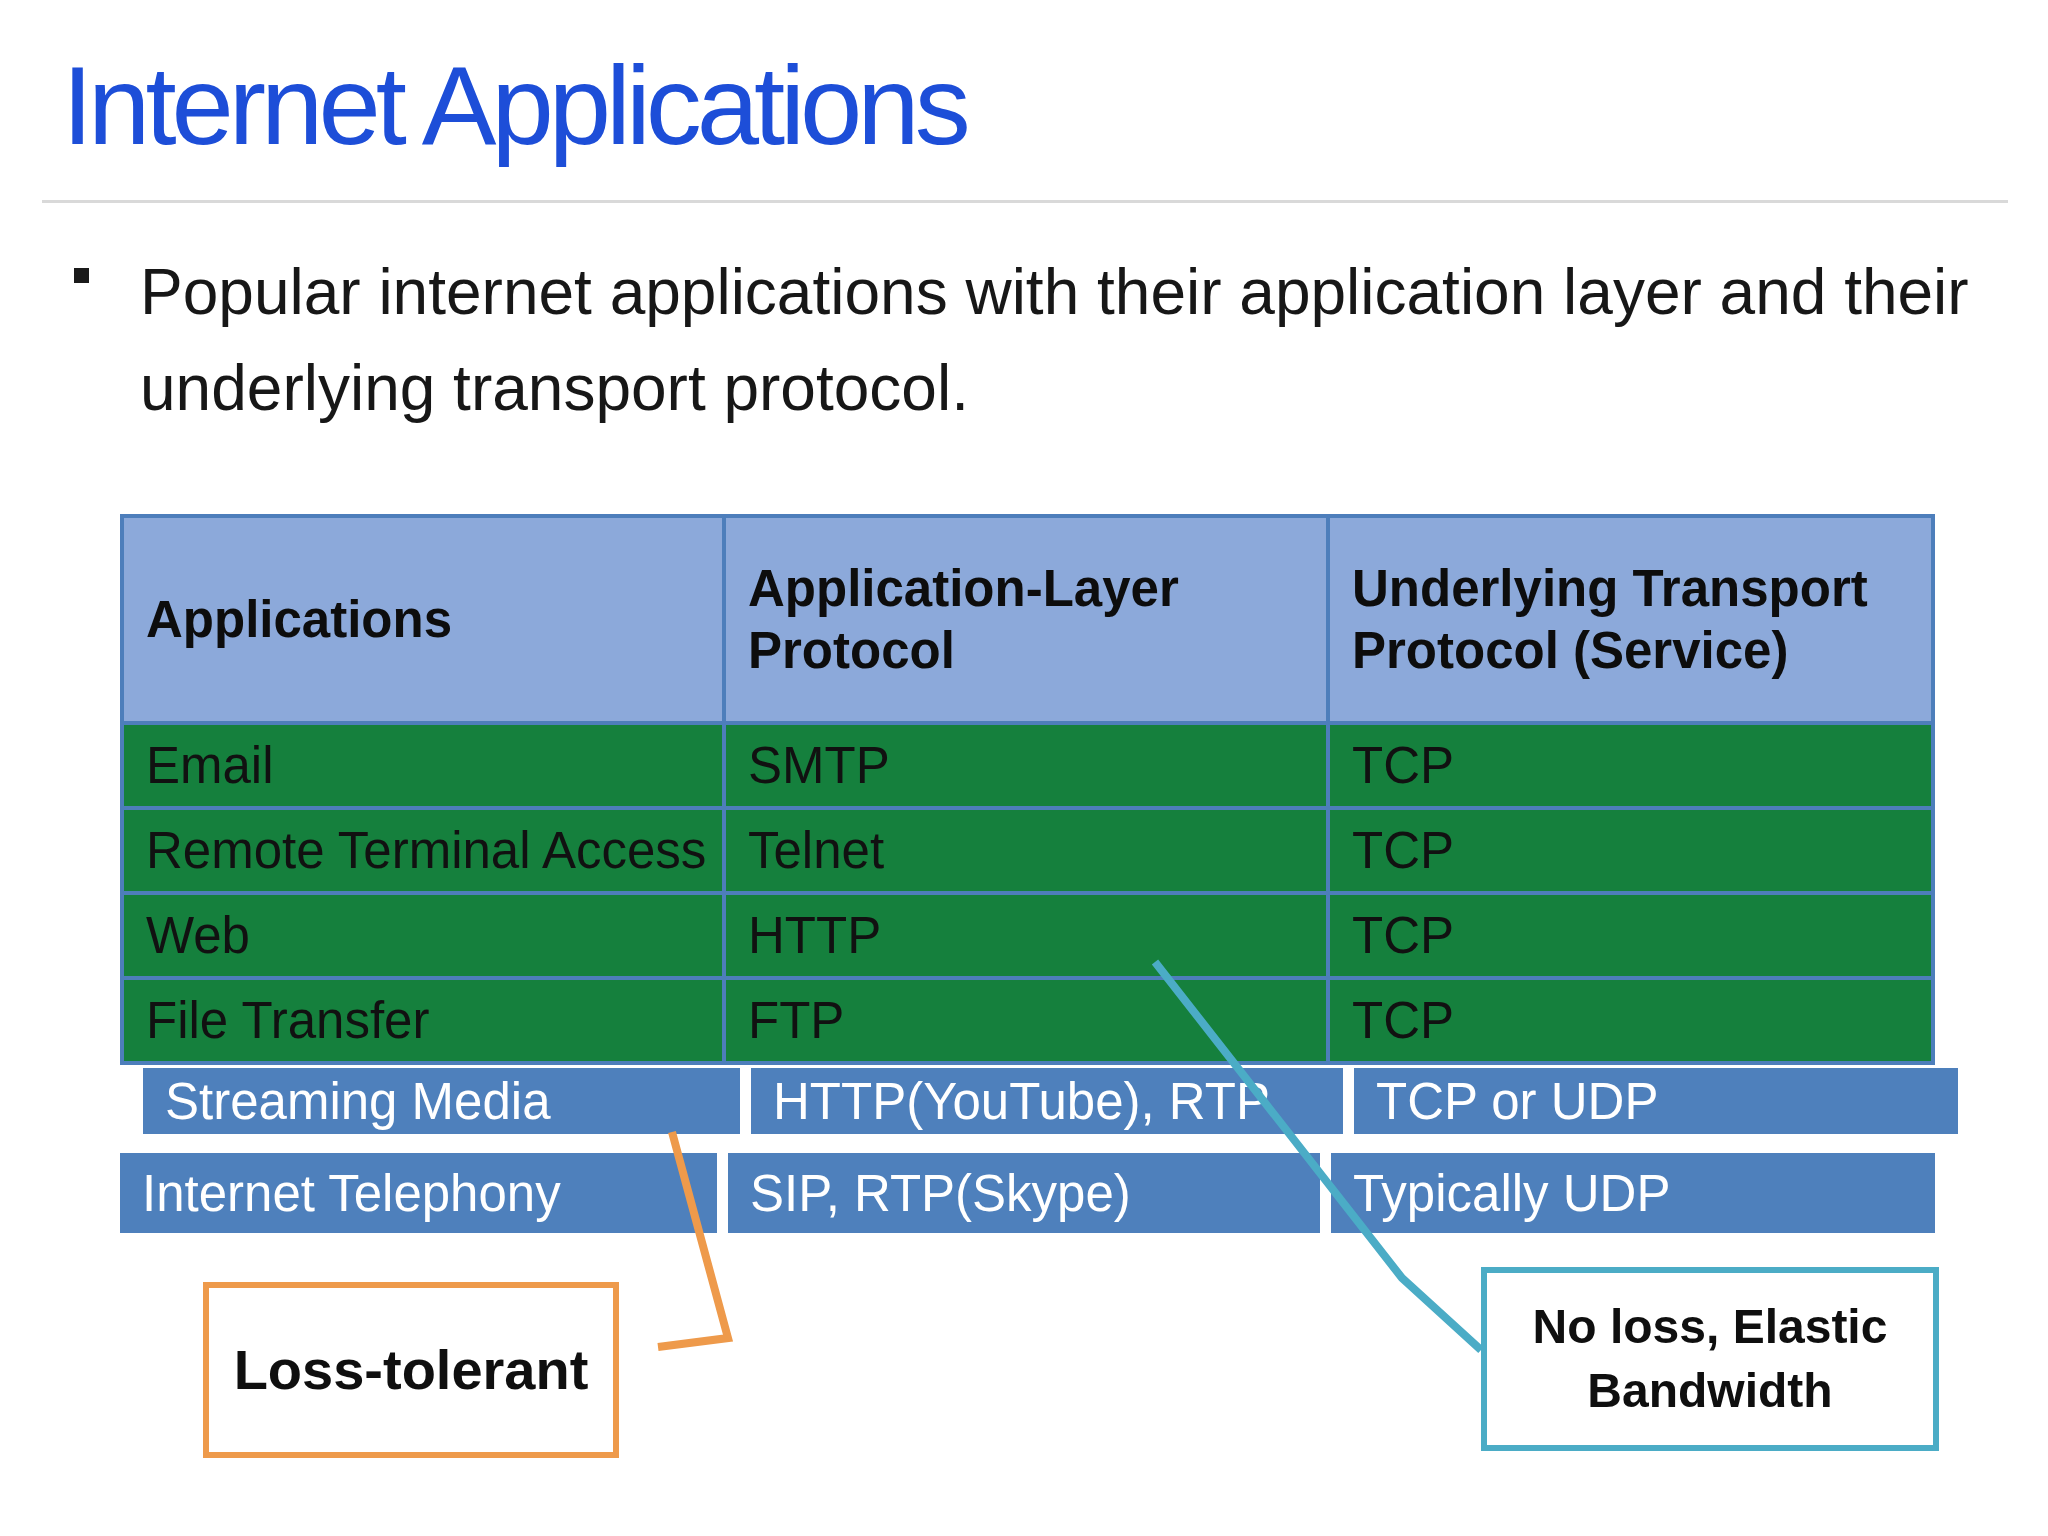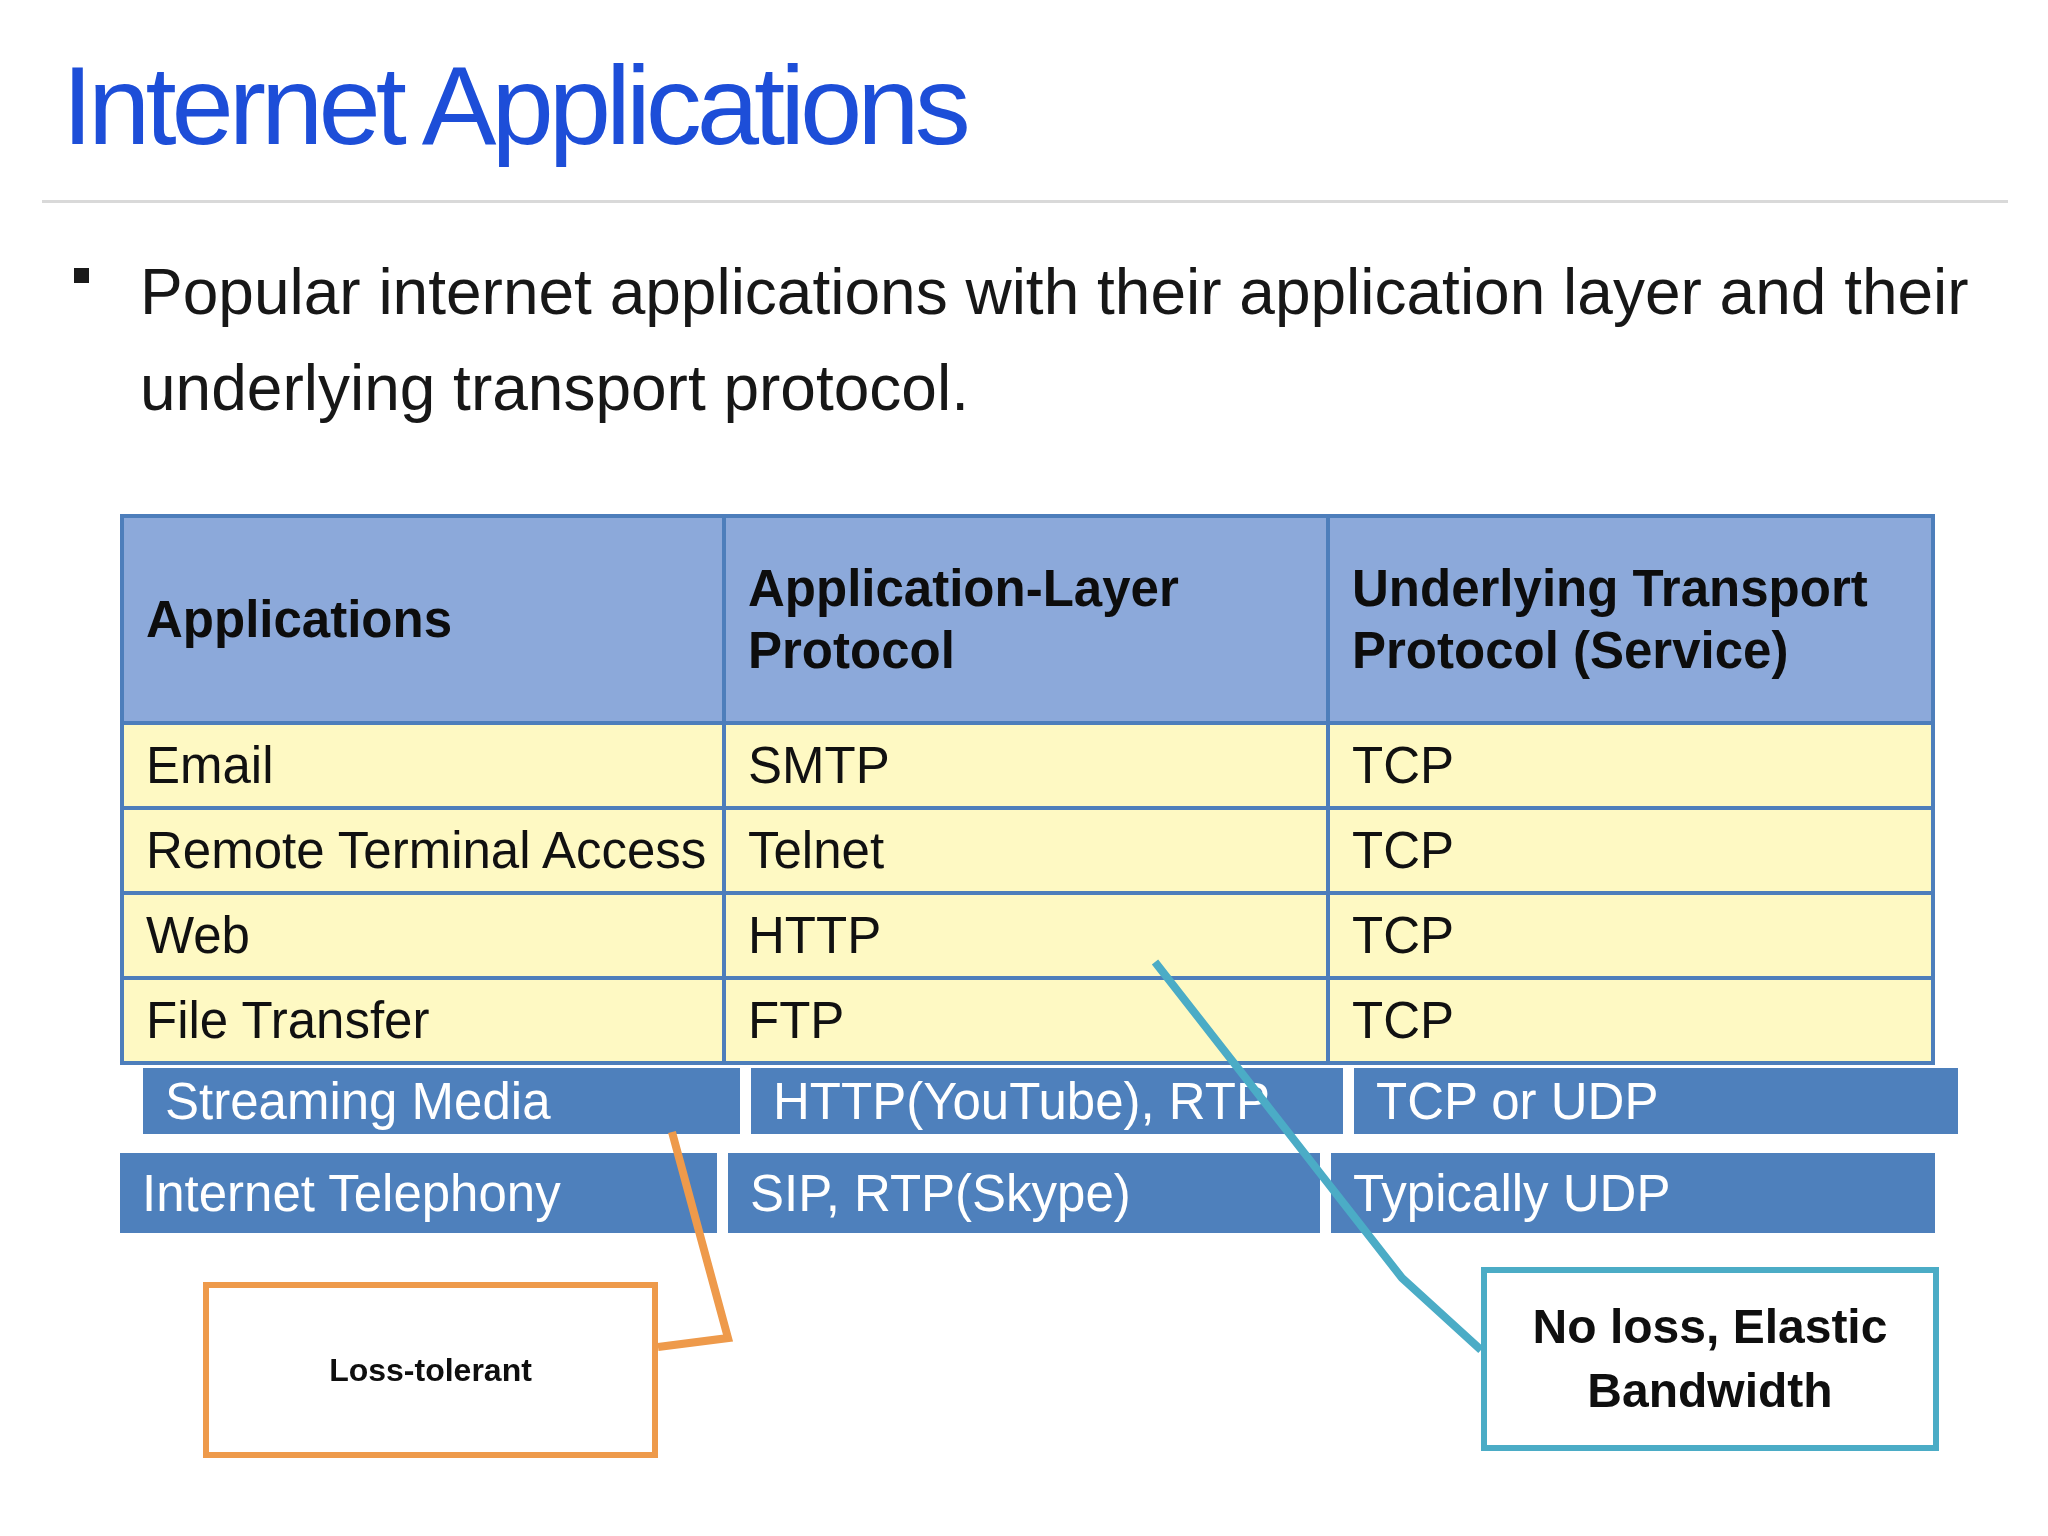--- a/index.html
+++ b/index.html
@@ -61,21 +61,21 @@
   .c2 { width: 600px; flex: none; }
   .c3 { flex: 1 1 auto; }
   #header-row { height: 203px; }
   #header-row .t-cell {
     background: #8ca9da;
     font-weight: bold;
     line-height: 62px;
     color: #0d0d0d;
   }
   .body-row { height: 81px; }
-  .body-row .t-cell { background: #fef9c3; }
+  .body-row .t-cell { background: #15803d; }
 
   
   .dark-row {
     left: 120px; width: 1815px;
     display: flex; gap: 11px;
   }
   #dark-row-0 { top: 1068px; height: 66px; margin-left: 23px; }
   #dark-row-1 { top: 1153px; height: 80px; }
   .dark-cell {
     background: #4e80bc;
@@ -95,23 +95,23 @@
   
   .callout {
     box-sizing: border-box;
     background: #ffffff;
     display: flex; align-items: center; justify-content: center;
     text-align: center;
     font-weight: bold; color: #0f0f0f;
   }
   #loss-tolerant-callout {
     left: 203px; top: 1282px;
-    width: 455px; height: 176px;
+    width: 416px; height: 176px;
     border: 6px solid #ee9a4b;
-    font-size: 32px; line-height: 60px;
+    font-size: 56px; line-height: 60px;
   }
   #no-loss-callout {
     left: 1481px; top: 1267px;
     width: 458px; height: 184px;
     border: 6px solid #4bacc6;
     font-size: 48px; line-height: 64px;
     padding: 0 28px;
   }
 </style>
 </head>

